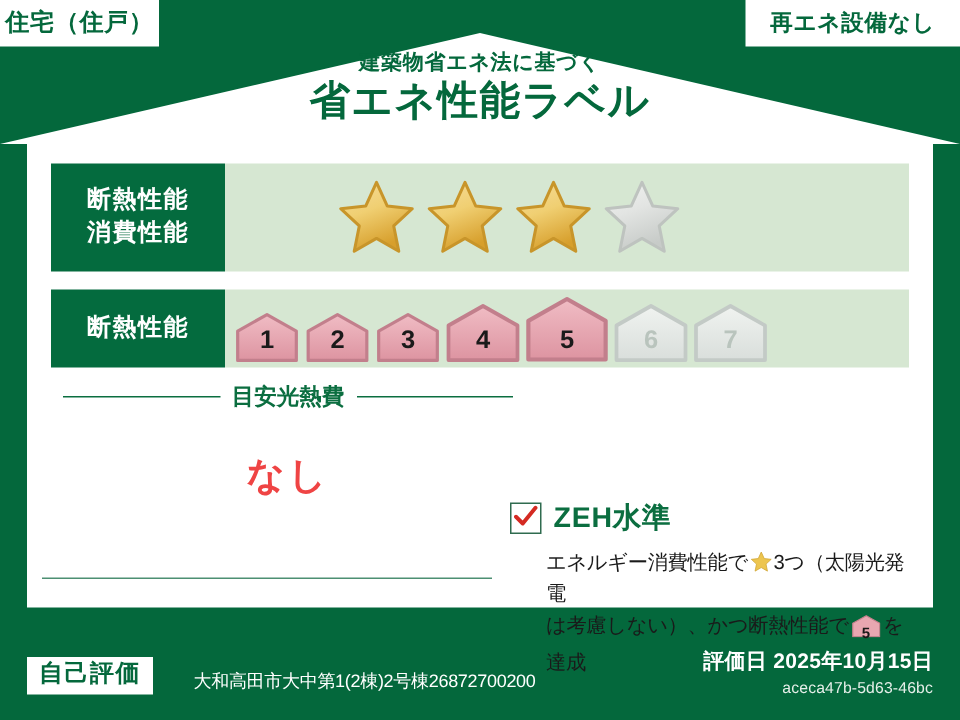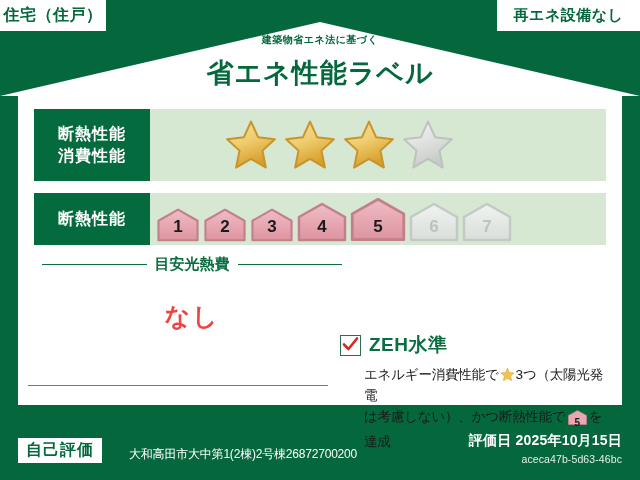--- a/index.html
+++ b/index.html
@@ -60,31 +60,31 @@
   
   .title-block {
     position: absolute;
     left: 0;
     top: 34px;
     width: 640px;
     text-align: center;
     color: #04683c;
   }
   .title-sub {
-    font-size: 10px;
+    font-size: 14px;
     font-weight: bold;
     letter-spacing: 0.5px;
     line-height: 1.1;
   }
   .title-main {
     font-size: 27px;
     font-weight: bold;
     letter-spacing: 1px;
     line-height: 1.25;
-    margin-top: 12px;
+    margin-top: 2px;
   }
 
   
   .card {
     position: absolute;
     left: 18px;
     top: 95px;
     width: 604px;
     height: 310px;
     background: #ffffff;

